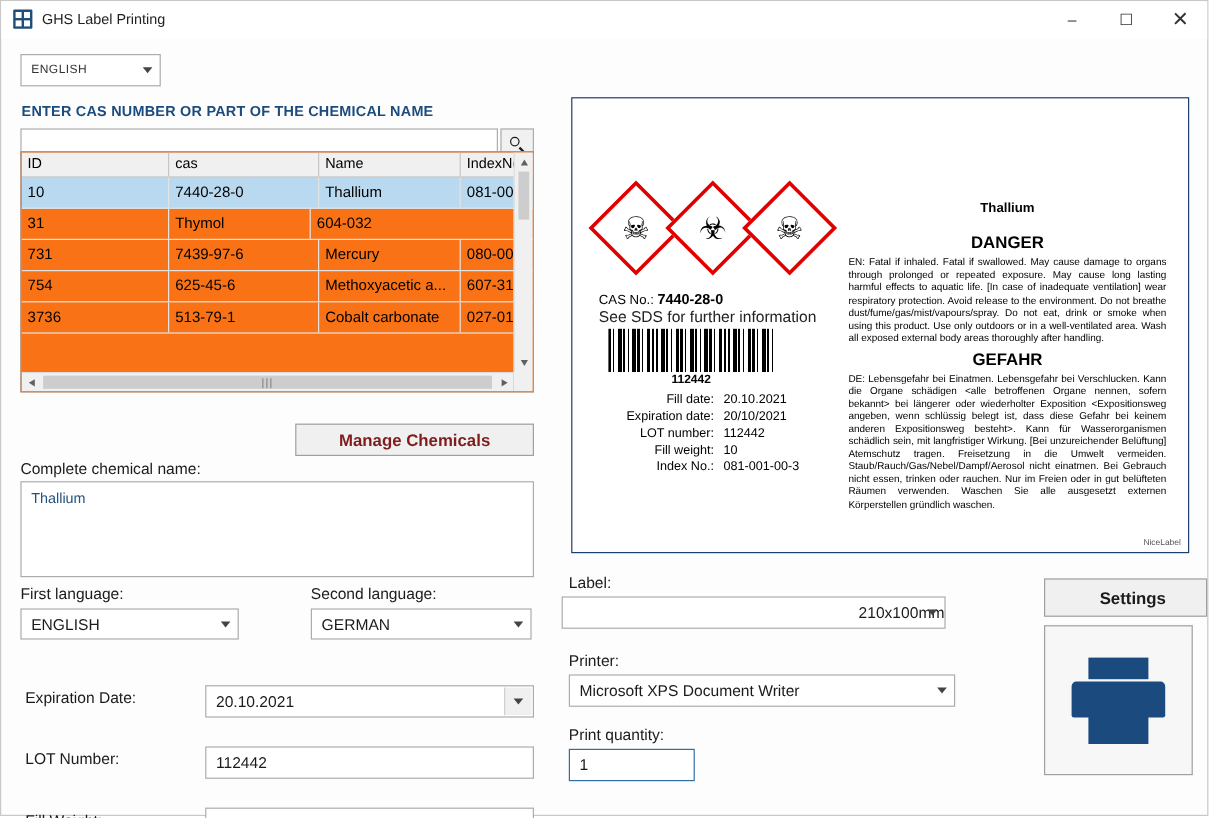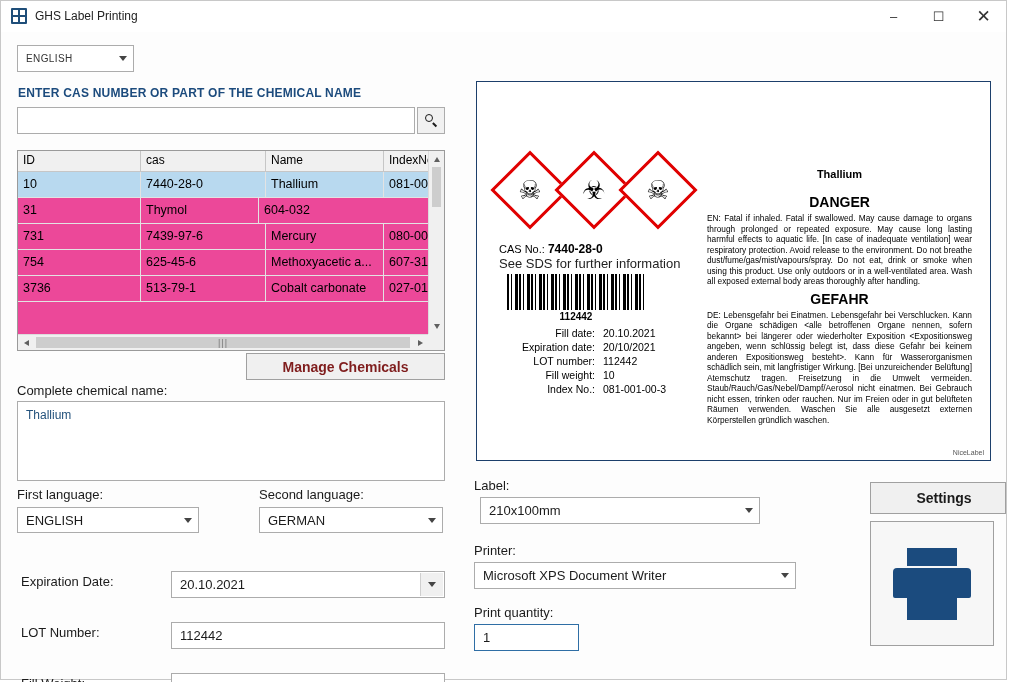--- a/index.html
+++ b/index.html
@@ -171,24 +171,24 @@
     left: 8px; top: 8px;
     width: 5px; height: 1.6px;
     background: #1b1b1b;
     transform: rotate(45deg);
     transform-origin: left center;
   }
 
   
   #grid {
     position: absolute;
-    left: 16px; top: 119px;
+    left: 16px; top: 95px;
     width: 428px; height: 201px;
     border: 1px solid #9a9a9a;
-    background: #ec4899;
+    background: #f97316;
     box-sizing: border-box;
     overflow: hidden;
   }
   .grid-header {
     display: flex;
     height: 20px;
     background: #f0f0f0;
     border-bottom: 1px solid #c6c6c6;
     font-size: 12px;
   }
@@ -448,21 +448,21 @@
     text-align: justify;
   }
   .nicelabel {
     position: absolute;
     right: 6px; bottom: 4px;
     font-size: 7px;
     color: #555;
   }
 
   #label-label { position: absolute; left: 8px; top: 447px; }
-  #label-combo { position: absolute; left: 14px; top: 466px; width: 280px; height: 27px; }
+  #label-combo { position: absolute; left: 2px; top: 466px; width: 320px; height: 27px; justify-content: flex-end; }
   #printer-label { position: absolute; left: 8px; top: 512px; }
   #printer-combo { position: absolute; left: 8px; top: 531px; width: 322px; height: 27px; }
   #qty-label { position: absolute; left: 8px; top: 574px; }
   #qty-box { position: absolute; left: 8px; top: 593px; width: 105px; height: 27px; border: 1px solid #2f6ea5; }
 
   #settings-btn {
     position: absolute;
     left: 404px; top: 451px;
     width: 136px; height: 32px;
     border: 1px solid #a0a0a0;

